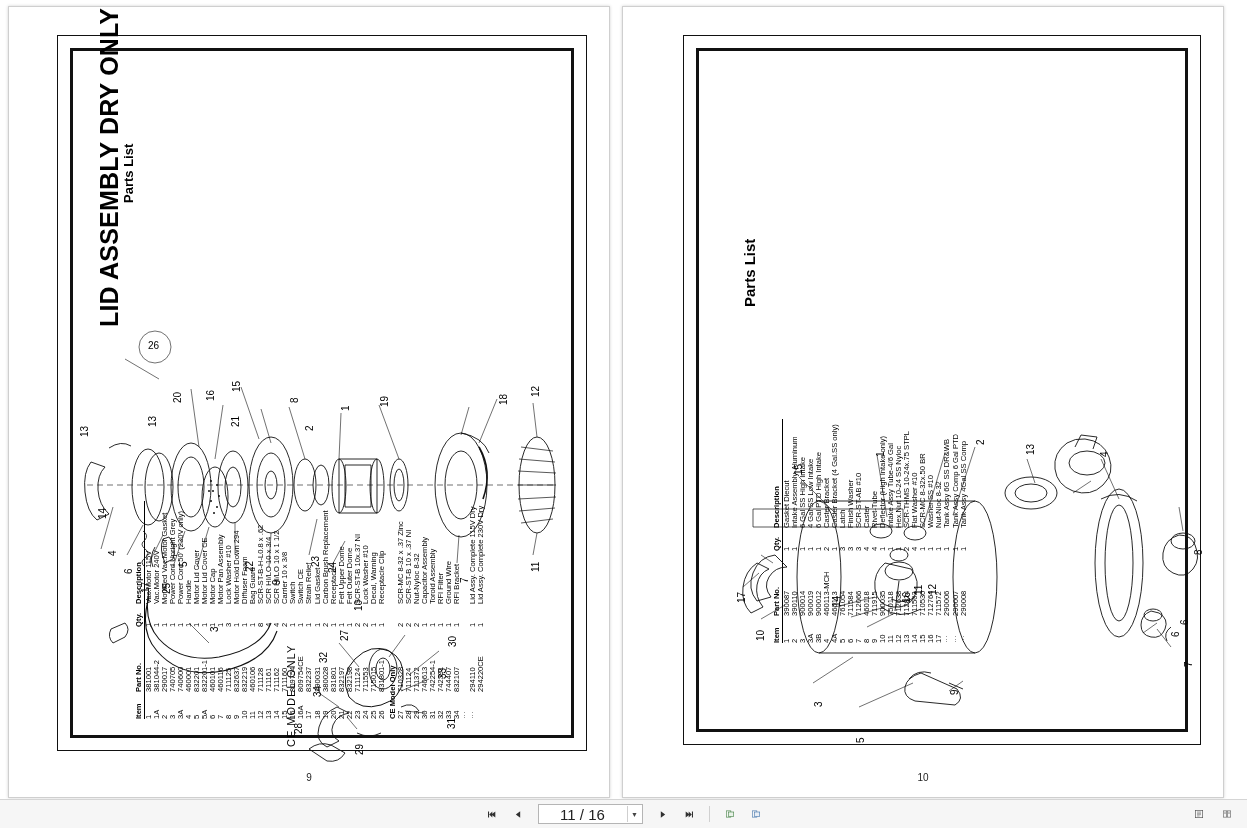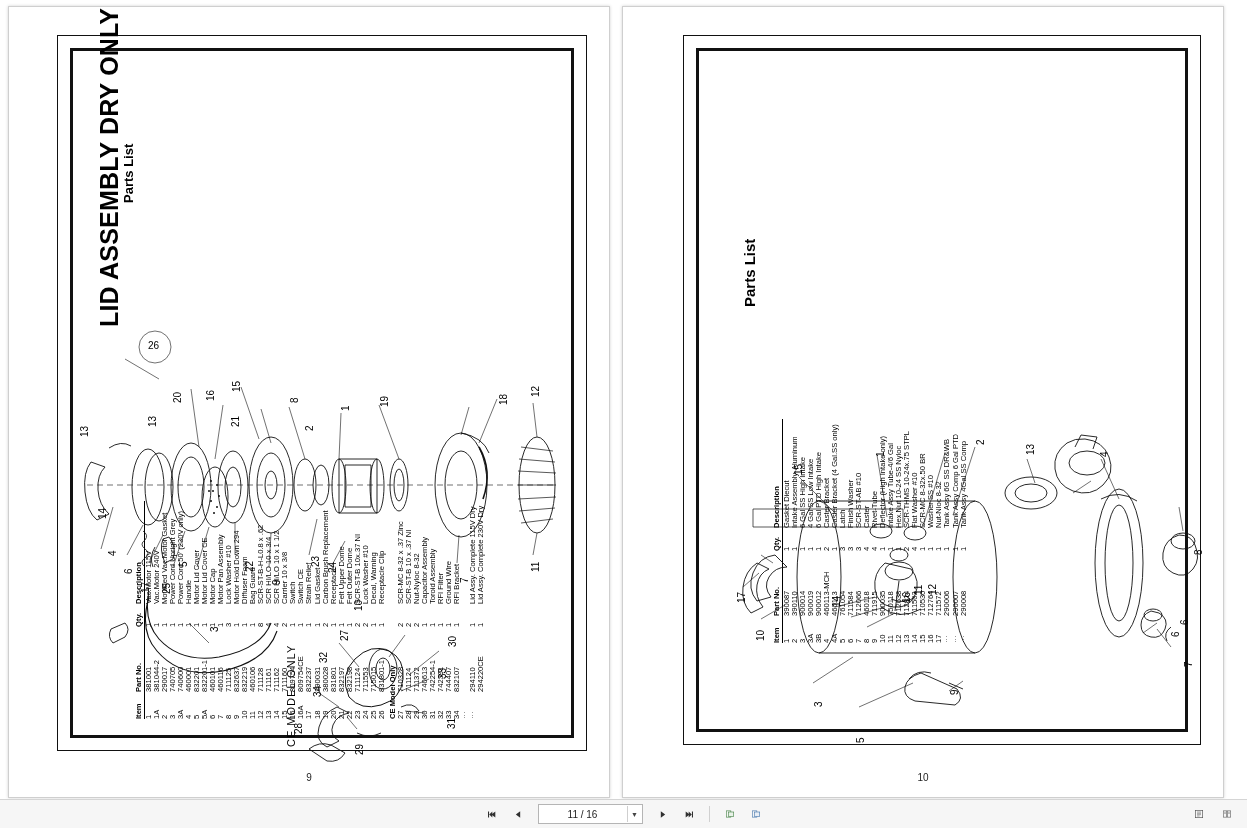--- a/index.html
+++ b/index.html
@@ -163,21 +163,21 @@
     background: #fff;
     height: 18px;
     margin: 0 4px;
   }
   .page-box input {
     width: 84px;
     height: 16px;
     border: none;
     outline: none;
     text-align: center;
-    font-size: 10px;
+    font-size: 15px;
     font-family: "Liberation Sans", sans-serif;
     color: #222;
     background: transparent;
   }
   .page-box .caret {
     width: 14px; height: 16px;
     border-left: 1px solid #cfcfcf;
     display: flex; align-items: center; justify-content: center;
     font-size: 7px; color: #444;
   }

